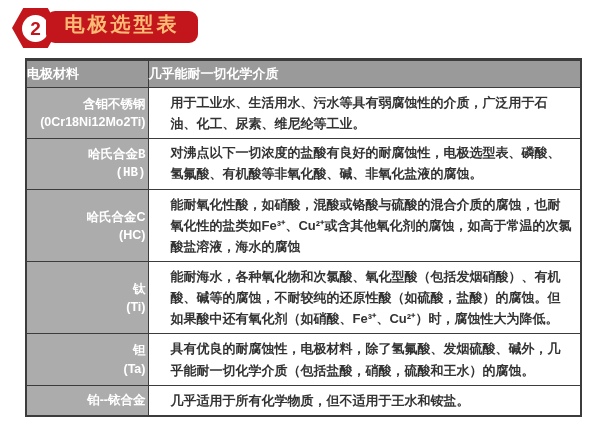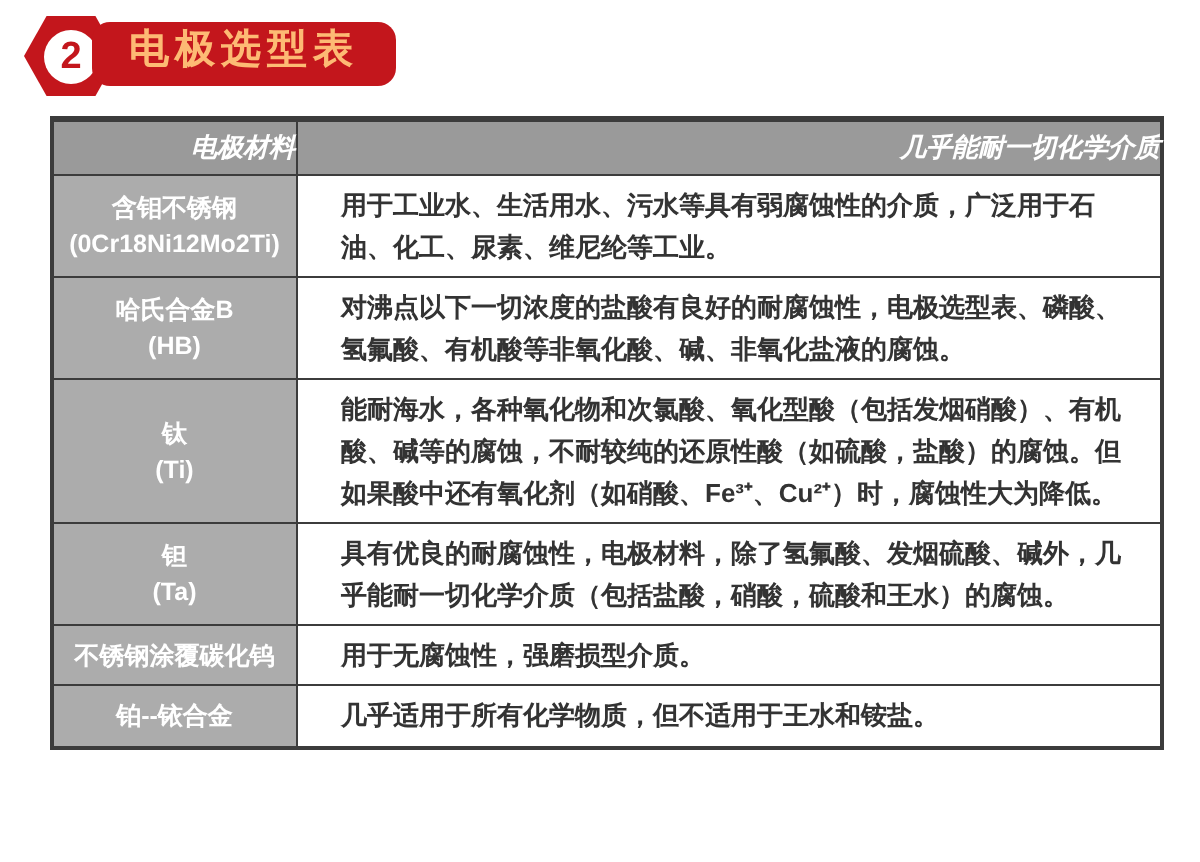--- a/index.html
+++ b/index.html
@@ -29,34 +29,34 @@
   }
   table.etable {
     position: absolute; left: 25px; top: 58px; width: 557px;
     border-collapse: collapse; table-layout: fixed;
     border: 2px solid #3c3c3c; border-top-width: 3px;
   }
   .etable th, .etable td { border: 1px solid #3c3c3c; padding: 0; }
   .etable col.c1 { width: 122px; }
   .etable th {
     background: #9a9a9a; color: #ffffff; font-size: 13px;
-    font-weight: bold; height: 28px; text-align: right; font-style: italic;
+    font-weight: bold; height: 28px; text-align: left;
   }
   .etable td.mat {
-    background: #acacac; color: #ffffff; text-align: center;
+    background: #acacac; color: #ffffff; text-align: right;
     font-size: 12.5px; font-weight: bold; line-height: 1.45;
     vertical-align: middle; padding: 0 2px;
   }
   .etable td.desc {
     background: #ffffff; color: #333333; font-size: 13px;
     font-weight: 600; line-height: 1.62; text-align: left;
     vertical-align: middle; padding: 4px 8px 4px 22px;
   }
   tr.h48 { height: 48px; }
-  tr.h46 { height: 46px; }
+  tr.h46 { height: 46px; font-family: Liberation Mono, monospace; }
   tr.h66 { height: 66px; }
   tr.h70 { height: 70px; }
   tr.h50 { height: 50px; }
   tr.h25 { height: 25px; }
 </style>
 </head>
 <body>
 
 <div class="header-row">
   <div class="badge">
@@ -86,40 +86,41 @@
     </td>
     <td class="desc">用于工业水、生活用水、污水等具有弱腐蚀性的介质，广泛用于石油、化工、尿素、维尼纶等工业。</td>
   </tr>
   <tr class="h46">
     <td class="mat">
       <div>哈氏合金B</div>
       <div>(HB)</div>
     </td>
     <td class="desc">对沸点以下一切浓度的盐酸有良好的耐腐蚀性，电极选型表、磷酸、氢氟酸、有机酸等非氧化酸、碱、非氧化盐液的腐蚀。</td>
   </tr>
+  <tr class="h66">
+    <td class="mat">
+      <div>哈氏合金C</div>
+      <div>(HC)</div>
+    </td>
+    <td class="desc">能耐氧化性酸，如硝酸，混酸或铬酸与硫酸的混合介质的腐蚀，也耐氧化性的盐类如Fe³⁺、Cu²⁺或含其他氧化剂的腐蚀，如高于常温的次氯酸盐溶液，海水的腐蚀</td>
+  </tr>
   <tr class="h70">
     <td class="mat">
       <div>钛</div>
       <div>(Ti)</div>
     </td>
     <td class="desc">能耐海水，各种氧化物和次氯酸、氧化型酸（包括发烟硝酸）、有机酸、碱等的腐蚀，不耐较纯的还原性酸（如硫酸，盐酸）的腐蚀。但如果酸中还有氧化剂（如硝酸、Fe³⁺、Cu²⁺）时，腐蚀性大为降低。</td>
   </tr>
   <tr class="h50">
     <td class="mat">
       <div>钽</div>
       <div>(Ta)</div>
     </td>
     <td class="desc">具有优良的耐腐蚀性，电极材料，除了氢氟酸、发烟硫酸、碱外，几乎能耐一切化学介质（包括盐酸，硝酸，硫酸和王水）的腐蚀。</td>
   </tr>
   <tr class="h25">
     <td class="mat">
-      <div>不锈钢涂覆碳化钨</div>
-    </td>
-    <td class="desc">用于无腐蚀性，强磨损型介质。</td>
-  </tr>
-  <tr class="h25">
-    <td class="mat">
       <div>铂--铱合金</div>
     </td>
     <td class="desc">几乎适用于所有化学物质，但不适用于王水和铵盐。</td>
   </tr>
 </tbody>
   </table>
 
 </body></html>

